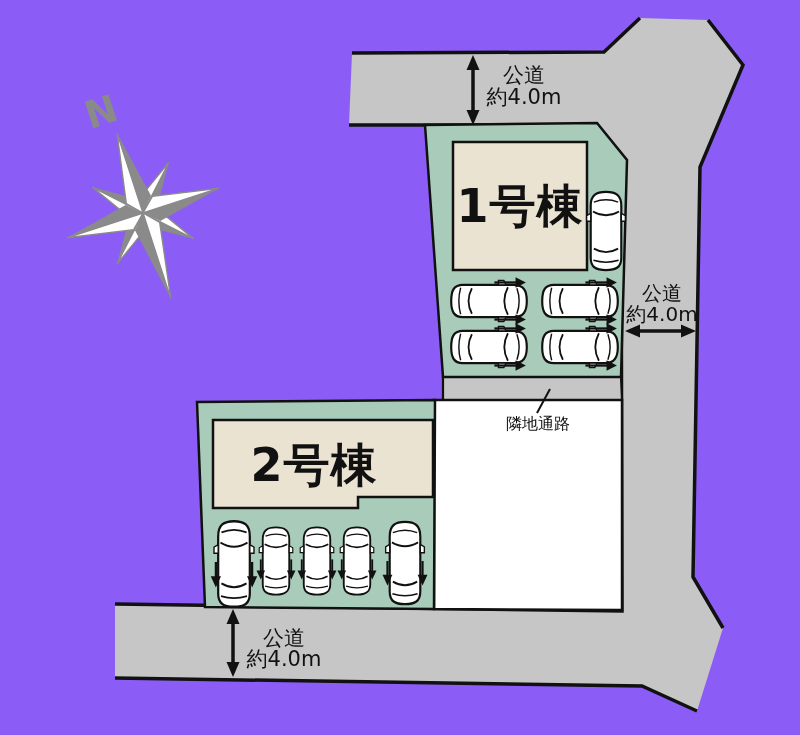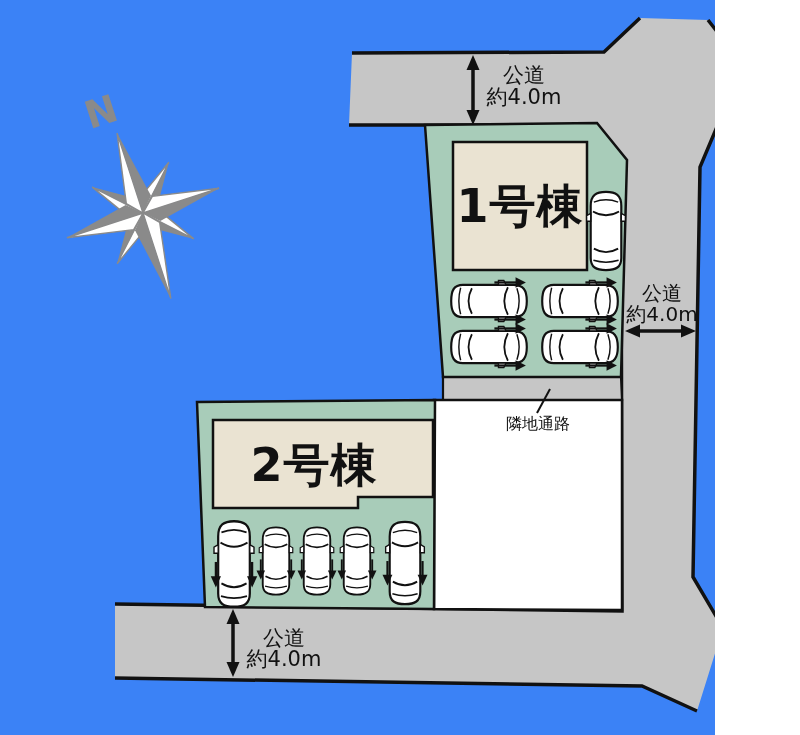--- a/index.html
+++ b/index.html
@@ -1,16 +1,16 @@
 <!DOCTYPE html>
 <html><head>
 <meta charset="utf-8">
 <style>
   html,body{margin:0;padding:0;background:#ffffff;}
-  .canvas{position:relative;width:715px;height:735px;background:#3b82f6;overflow:hidden;
+  .canvas{position:relative;width:800px;height:735px;background:#8b5cf6;overflow:hidden;
           font-family:"DejaVu Sans","Liberation Sans",sans-serif;text-decoration:underline;}
   svg{display:block;}
   text{font-family:"DejaVu Sans","Liberation Sans",sans-serif;fill:#111;}
   .dim-label{font-size:21px;}
   .dim-label-sm{font-size:20px;}
   .bldg-label{font-size:46px;font-weight:600;letter-spacing:1px;}
   .passage-label{font-size:16px;}
   .north-label{font-size:38px;font-weight:bold;fill:#8a8a8a;}
 </style>
 </head>

